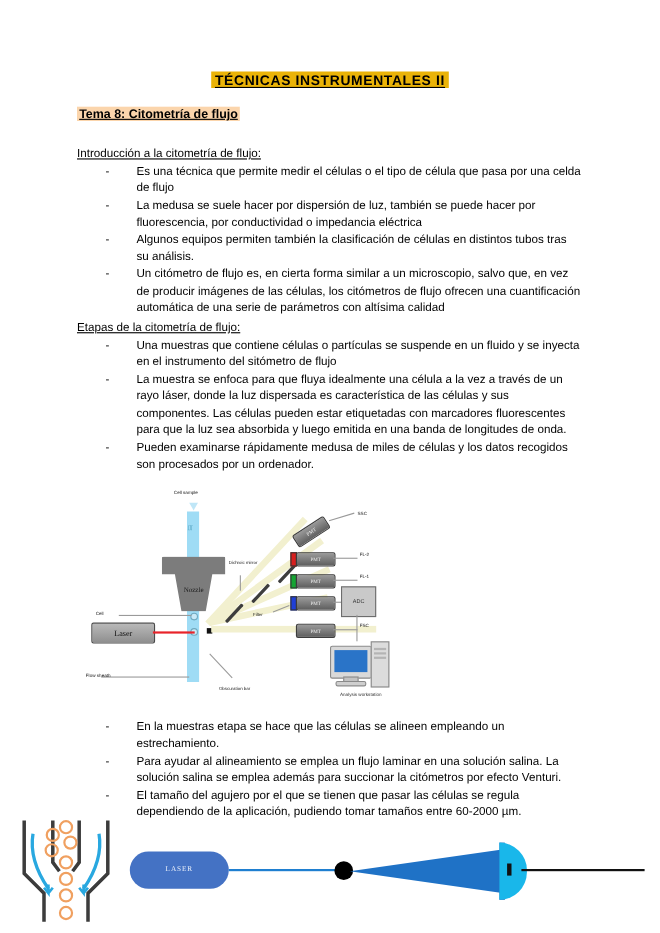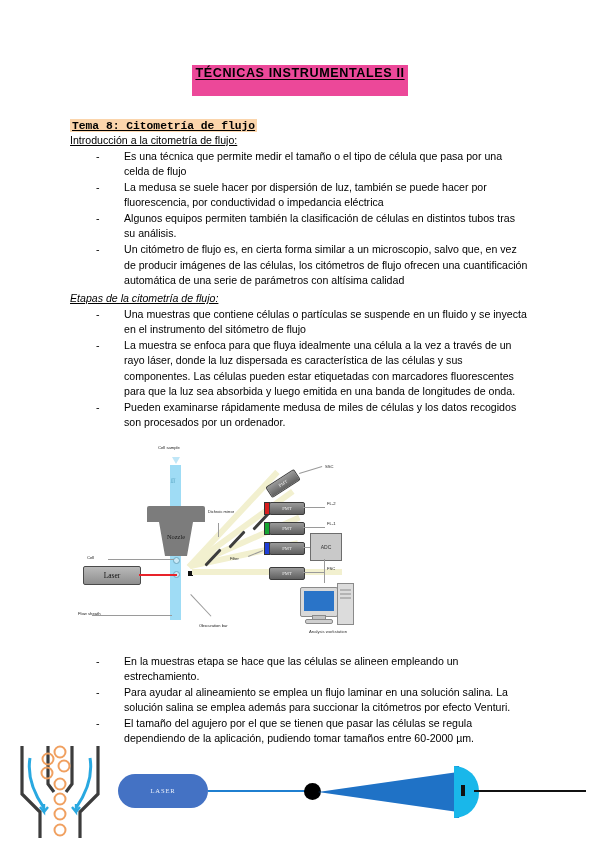--- a/index.html
+++ b/index.html
@@ -9,35 +9,35 @@
     color:#000;
   }
   .page{position:relative;width:600px;height:848px;}
 
   
   .doc-title{
     position:absolute;left:0;top:66px;width:600px;text-align:center;
     font-size:12.6px;font-weight:bold;letter-spacing:.6px;
   }
   .doc-title span{
-    background:#ec4899;text-decoration:underline;padding:1px 3px 16px 3px;
+    background:#eab308;text-decoration:underline;padding:1px 3px 0 3px;
     text-underline-offset:2px;
   }
   .section-head{
     position:absolute;left:70px;font-size:11.3px;font-weight:bold;
   }
   .section-head span{background:#fbd5ac;text-decoration:underline;padding:1px 2px 0 2px;}
-  #tema{top:120px;font-family:Liberation Mono, monospace;}
+  #tema{top:98px;}
 
   .sub-head{
     position:absolute;left:70px;font-size:10.6px;
   }
   .sub-head span{text-decoration:underline;text-align:center;}
   #intro-head{top:134px;}
-  #etapas-head{top:292px;font-style:italic;}
+  #etapas-head{top:292px;}
 
   
   .bullets{position:absolute;left:88px;width:440px;font-size:10.6px;line-height:15.3px;}
   #intro-list{top:149px;}
   #etapas-list{top:307px;}
   #final-list{top:654px;}
 
   .bullet{position:relative;padding-left:36px;margin-bottom:.5px;}
   .bullet .dash{position:absolute;left:8px;top:0;}
   .bullet .txt{display:block;}
@@ -149,21 +149,21 @@
   <div class="section-head" id="tema">
     <span>Tema 8: Citometría de flujo</span>
   </div>
 
   <div class="sub-head" id="intro-head">
     <span>Introducción a la citometría de flujo:</span>
   </div>
   <div class="bullets" id="intro-list">
     <div class="bullet">
       <span class="dash">-</span>
-      <span class="txt">Es una técnica que permite medir el tamaño o el tipo de célula que pasa por una celda de flujo</span>
+      <span class="txt">Es una técnica que permite medir el células o el tipo de célula que pasa por una celda de flujo</span>
     </div>
     <div class="bullet">
       <span class="dash">-</span>
       <span class="txt">La medusa se suele hacer por dispersión de luz, también se puede hacer por fluorescencia, por conductividad o impedancia eléctrica</span>
     </div>
     <div class="bullet">
       <span class="dash">-</span>
       <span class="txt">Algunos equipos permiten también la clasificación de células en distintos tubos tras su análisis.</span>
     </div>
     <div class="bullet">

